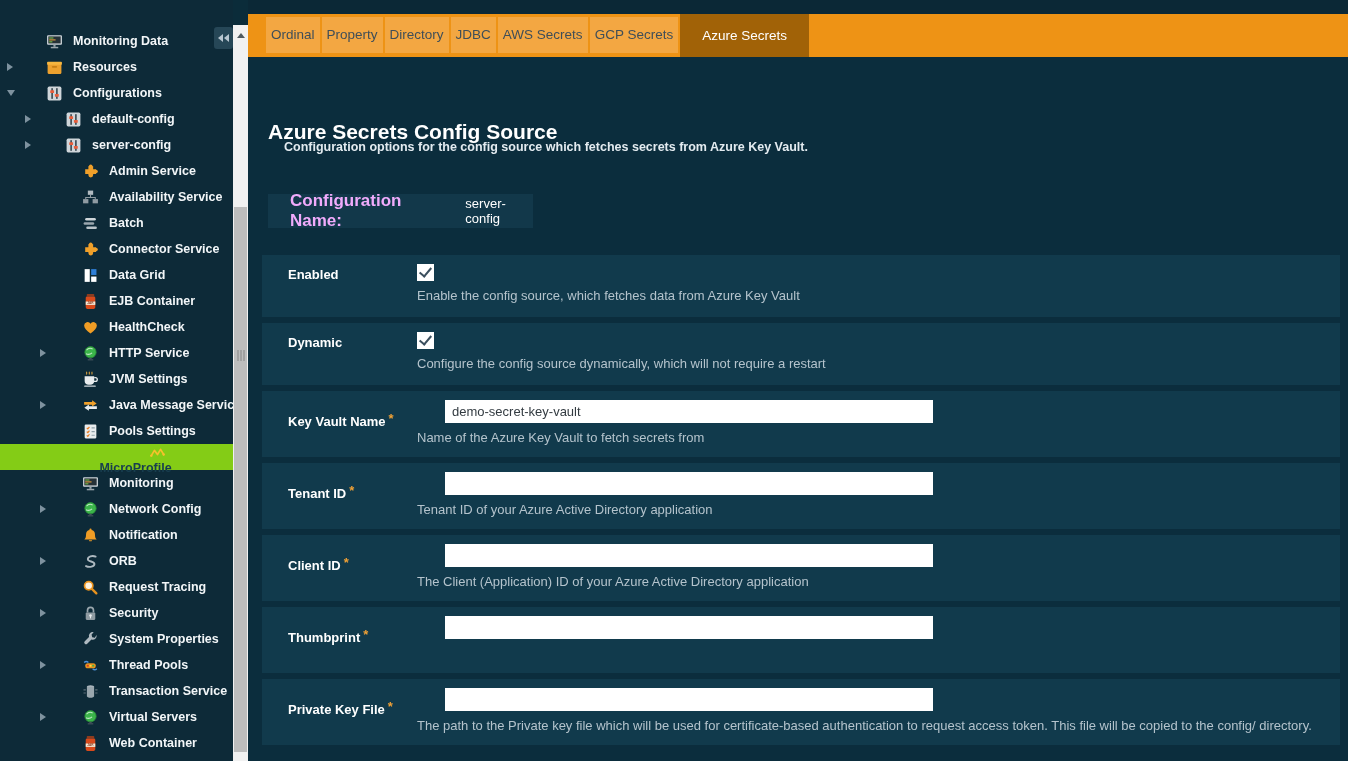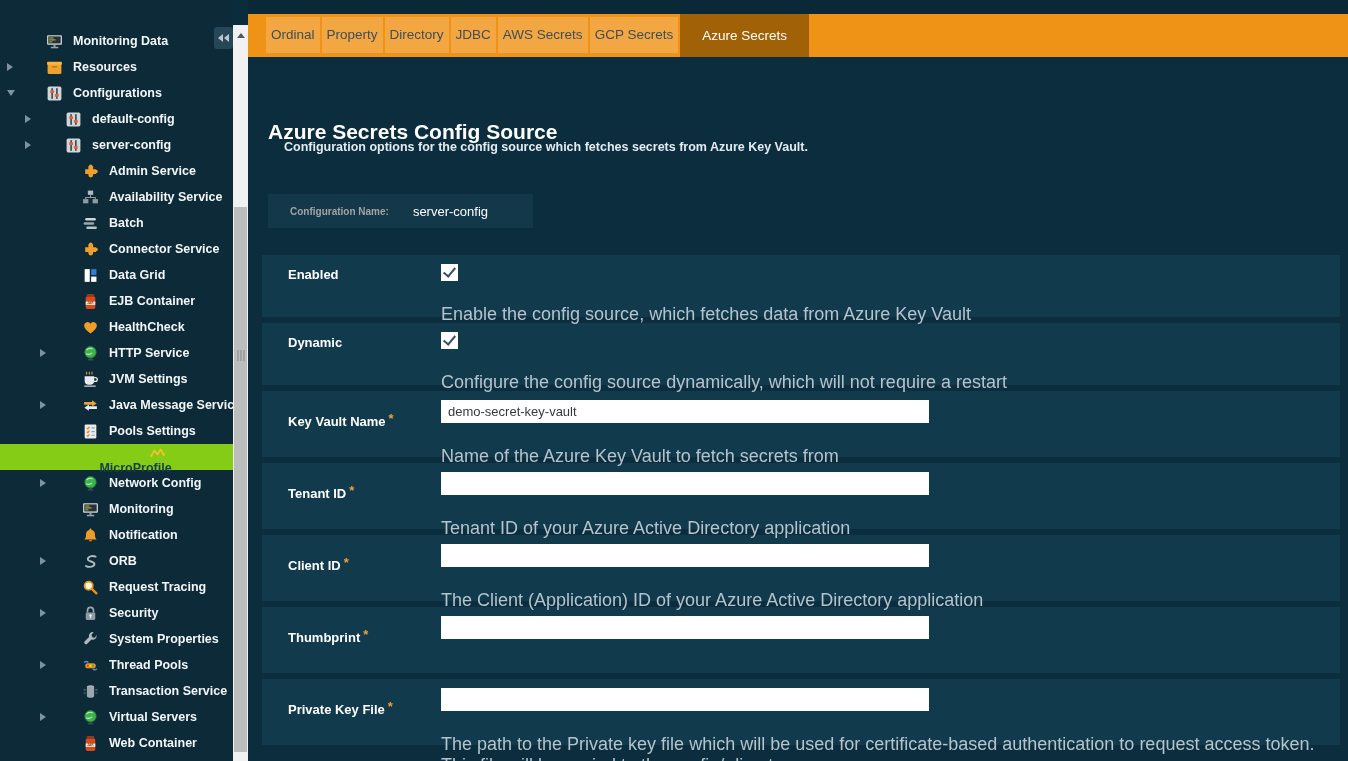--- a/index.html
+++ b/index.html
@@ -57,41 +57,41 @@
   .tab.active { height:43px; line-height:43px; margin:0 2px 0 0; padding:0 22px;
                 background:#a16207; color:#ffffff; }
 
   #content { position:absolute; left:0; right:0; top:57px; bottom:0; background:#0b2d3d; }
   #page-title { position:absolute; left:20px; top:38px; color:#ffffff;
                 font-size:21px; font-weight:bold;margin-top:25px; }
   #page-subtitle { position:absolute; left:36px; top:83px; color:#e3ebf0;
                    font-size:12.5px; font-weight:bold; }
   #config-box { position:absolute; left:20px; top:137px; width:265px; height:34px;
                 background:#12384a; display:flex; align-items:center; }
-  .cfg-label { color:#a3a3a3; font-size:10px; font-weight:bold; margin-left:22px; }
+  .cfg-label { color:#f0abfc; font-size:17px; font-weight:bold; margin-left:22px; }
   .cfg-value { color:#ffffff; font-size:13px; margin-left:24px; }
 
   
   #form { position:absolute; left:14px; top:198px; width:1078px; }
-  .frow { background:#113a4c; margin-bottom:6px; display:flex;gap:24px; }
+  .frow { background:#113a4c; margin-bottom:6px; display:flex; }
   .frow.cb  { height:62px; }
   .frow.txt { height:66px; }
   .flabel-col { width:155px; flex:0 0 155px; padding:10px 0 0 26px; }
   .frow.txt .flabel-col { padding-top:21px; }
   .flabel { color:#ffffff; font-size:13px; font-weight:bold; }
   .req { color:#f0a136; font-weight:bold; font-size:13px; margin-left:3px;
          position:relative; top:-3px; }
   .fctrl-col { flex:1; padding-top:9px; }
   .finput { width:488px; height:23px; background:#ffffff; border:none; outline:none;
             font-family:"Liberation Sans", sans-serif; font-size:13px; color:#333b41;
-            padding:0 7px; display:block; }
+            padding:0 7px; display:block;margin-left:28px; }
   .checkbox { width:17px; height:17px; background:#ffffff; position:relative; cursor:pointer; }
   .checkbox.checked::after { content:""; position:absolute; left:5px; top:1px; width:5px;
             height:10px; border:solid #3b4f5e; border-width:0 2px 2px 0; transform:rotate(40deg); }
-  .fdesc { color:#b4c3cc; font-size:18px; margin-top:23px; }
+  .fdesc { color:#b4c3cc; font-size:13px; margin-top:7px; }
 </style>
 </head>
 <body>
 
 <div id="app">
 
   <aside id="sidebar">
     <div id="tree">
         <div class="trow lvl1">
           <span class="ticon">
@@ -275,45 +275,45 @@
           <span class="ticon">
             <svg viewBox="0 0 16 16">
               <path d="M2.2 11l2.9-5 2.9 3.9 2.9-4.9 2.9 4.9" stroke="#f6c12c" stroke-width="1.6" fill="none" stroke-linecap="round" stroke-linejoin="round"></path>
               <circle cx="2.2" cy="11" r="1.1" fill="#f6c12c"></circle>
               <circle cx="13.8" cy="9.9" r="1.1" fill="#f6c12c"></circle>
             </svg>
           </span>
           <span class="tlabel">MicroProfile</span>
         </div>
         <div class="trow lvl3">
-          <span class="tri collapsed"></span>
-          <span class="ticon">
-            <svg viewBox="0 0 16 16">
-              <circle cx="8" cy="6.8" r="5.3" fill="#3bb54a"></circle>
-              <path d="M4.2 4.8c1.5-1.7 3.9-2.1 5.8-1M3.6 8.3c2 .8 4.4.5 5.9-.8" stroke="#bfe8c4" stroke-width="1" fill="none"></path>
-              <circle cx="8" cy="6.8" r="5.3" fill="none" stroke="#2a8f37" stroke-width="0.8"></circle>
-              <rect x="6.9" y="12.1" width="2.2" height="1.2" fill="#44535c"></rect>
-              <rect x="5.4" y="13.4" width="5.2" height="1.1" fill="#44535c"></rect>
-            </svg>
-          </span>
-          <span class="tlabel">Network Config</span>
-        </div>
-        <div class="trow lvl3">
           <span class="ticon">
             <svg viewBox="0 0 16 16">
               <rect x="1" y="2" width="14" height="9" rx="1" fill="#cfd6da"></rect>
               <rect x="2.2" y="3.2" width="11.6" height="6.6" fill="#263238"></rect>
               <rect x="3" y="4.2" width="4" height="1" fill="#7ec24a"></rect>
               <rect x="3" y="6" width="6" height="1" fill="#e8a33d"></rect>
               <rect x="3" y="7.8" width="3" height="1" fill="#7ec24a"></rect>
               <rect x="7" y="11" width="2" height="2" fill="#9aa5ab"></rect>
               <rect x="4.5" y="13" width="7" height="1.4" fill="#9aa5ab"></rect>
             </svg>
           </span>
           <span class="tlabel">Monitoring</span>
+        </div>
+        <div class="trow lvl3">
+          <span class="tri collapsed"></span>
+          <span class="ticon">
+            <svg viewBox="0 0 16 16">
+              <circle cx="8" cy="6.8" r="5.3" fill="#3bb54a"></circle>
+              <path d="M4.2 4.8c1.5-1.7 3.9-2.1 5.8-1M3.6 8.3c2 .8 4.4.5 5.9-.8" stroke="#bfe8c4" stroke-width="1" fill="none"></path>
+              <circle cx="8" cy="6.8" r="5.3" fill="none" stroke="#2a8f37" stroke-width="0.8"></circle>
+              <rect x="6.9" y="12.1" width="2.2" height="1.2" fill="#44535c"></rect>
+              <rect x="5.4" y="13.4" width="5.2" height="1.1" fill="#44535c"></rect>
+            </svg>
+          </span>
+          <span class="tlabel">Network Config</span>
         </div>
         <div class="trow lvl3">
           <span class="ticon">
             <svg viewBox="0 0 16 16">
               <path d="M8 1.4a1 1 0 0 1 1 1v.5a4.2 4.2 0 0 1 3.2 4.1c0 3 .8 4 1.6 4.7H2.2c.8-.7 1.6-1.7 1.6-4.7A4.2 4.2 0 0 1 7 2.9v-.5a1 1 0 0 1 1-1z" fill="#f09d25"></path>
               <path d="M6.4 12.4a1.7 1.7 0 0 0 3.2 0z" fill="#f09d25"></path>
             </svg>
           </span>
           <span class="tlabel">Notification</span>
         </div>

